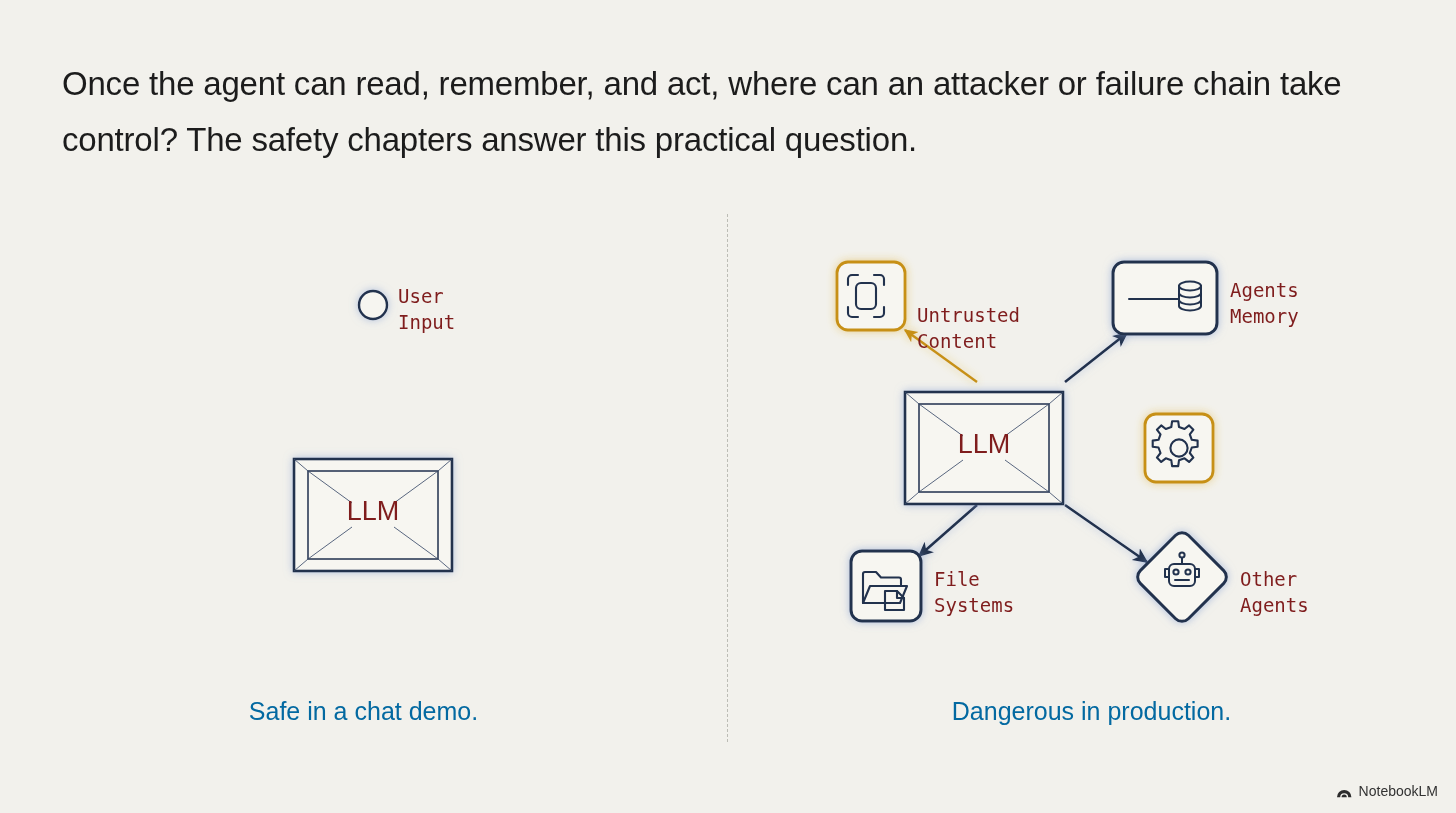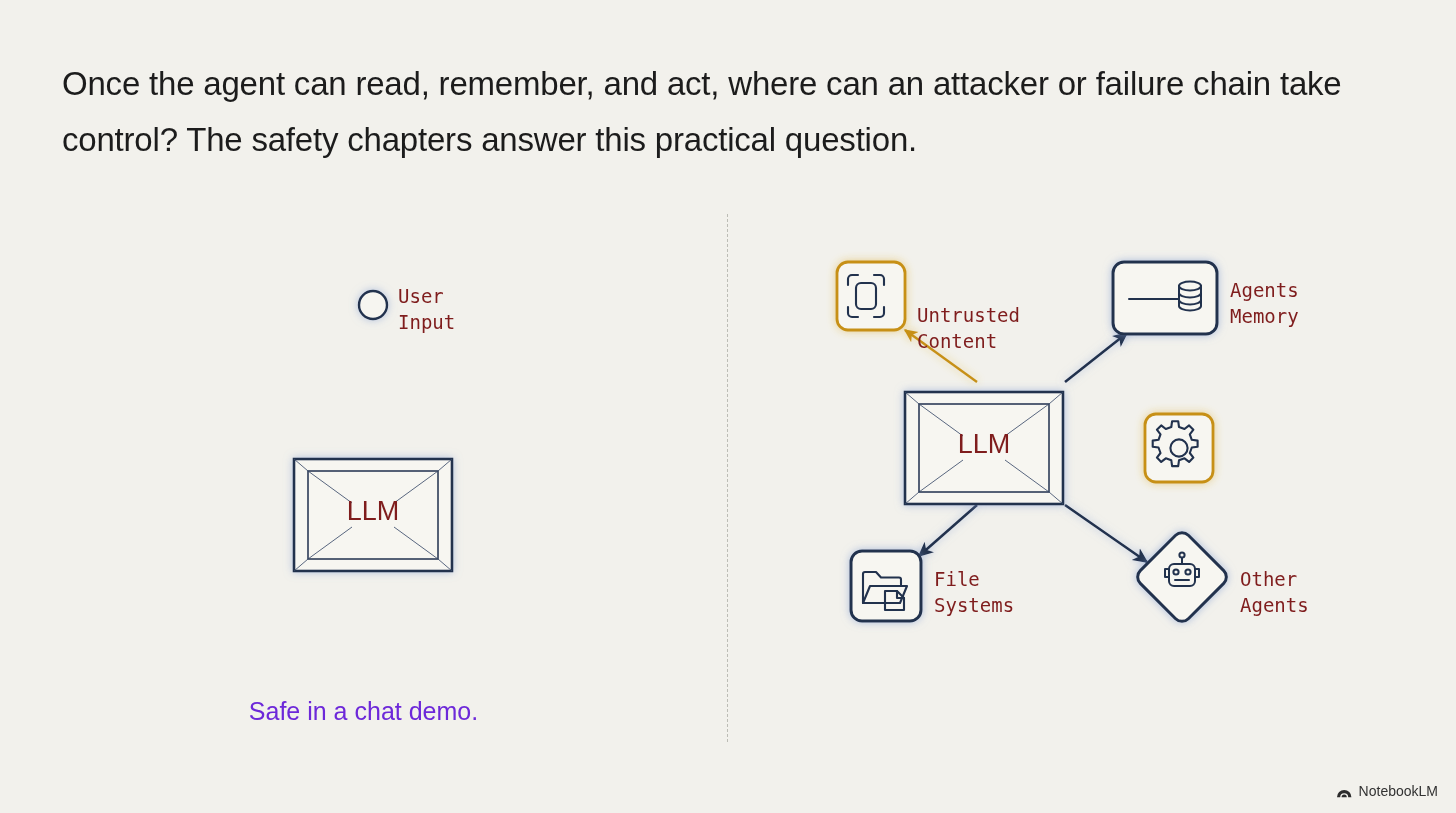--- a/index.html
+++ b/index.html
@@ -45,21 +45,21 @@
   .panel-left  { left: 0px;   width: 727px; }
   .panel-right { left: 727px; width: 729px; }
 
   .caption {
     position: absolute;
     top: 697px;
     width: 100%;
     text-align: center;
     font-family: "Liberation Sans", sans-serif;
     font-size: 25px;
-    color: #6d28d9;
+    color: #0369a1;
   }
 
   
   .stage {
     position: absolute;
     left: 0; top: 0;
     width: 100%; height: 813px;
     overflow: visible;
   }
 
@@ -278,20 +278,21 @@
 
 
     <div class="nlabel" style="left:207px; top:566px;">File
 Systems</div>
 
     <div class="nlabel" style="left:513px; top:566px;">Other
 Agents</div>
 
     <div class="nlabel" style="left:178px; top:431px; width:158px; text-align:center; font-family:'Liberation Sans',sans-serif; font-size:27px;">LLM</div>
 
+    <div class="caption">Dangerous in production.</div>
   </div>
 
   <div class="watermark">
     <svg width="17" height="15" viewBox="0 0 17 15">
       <path d="M1,13.2 A7.2,7.2 0 0 1 15.4,13.2 L12.2,13.2 A4,4 0 0 0 4.2,13.2 Z" fill="#1c1c1c"></path>
       <path d="M5.6,13.2 A2.6,2.6 0 0 1 10.8,13.2 Z" fill="#1c1c1c"></path>
     </svg>
     <span>NotebookLM</span>
   </div>
 

